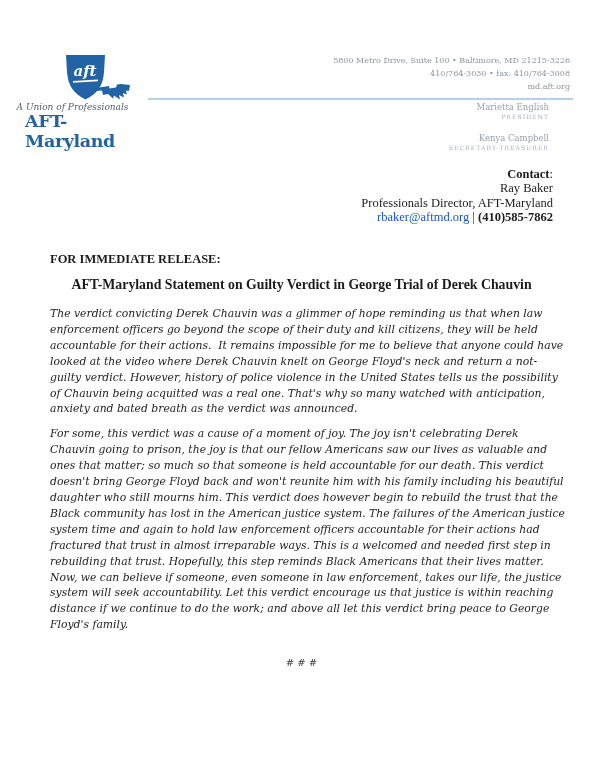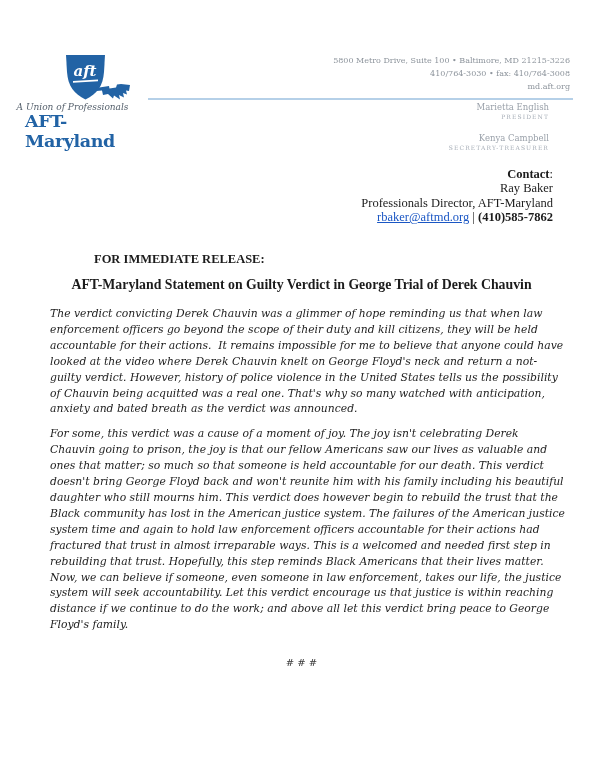--- a/index.html
+++ b/index.html
@@ -48,26 +48,26 @@
   .officer-name{ font-size:8.5px; line-height:11px; color:#9aa1aa; }
   .officer-title{ font-size:6px; letter-spacing:1.1px; color:#a7aeb7; }
 
   
   .contact{
     position:absolute; top:167px; left:50px; width:503px;
     text-align:right;
     font-size:12.5px; line-height:14.4px;
   }
   .contact .bold{ font-weight:bold; }
-  .email-link{ color:#1a56c4; text-decoration:underline; cursor:pointer; }
+  .email-link{ color:#1a56c4; cursor:pointer; }
 
   
   .kicker{
     position:absolute; top:252px; left:50px;
-    font-weight:bold; font-size:12.5px;margin-left:44px;
+    font-weight:bold; font-size:12.5px;
   }
   .headline{
     position:absolute; top:277px; left:50px; width:503px;
     text-align:center; font-weight:bold; font-size:13.8px;
   }
   .bodycopy{
     position:absolute; top:306px; left:50px; width:503px;
     font-family:"DejaVu Serif", serif;
     font-style:italic; font-size:10.8px; line-height:15.9px;
     color:#1c1c1c;

